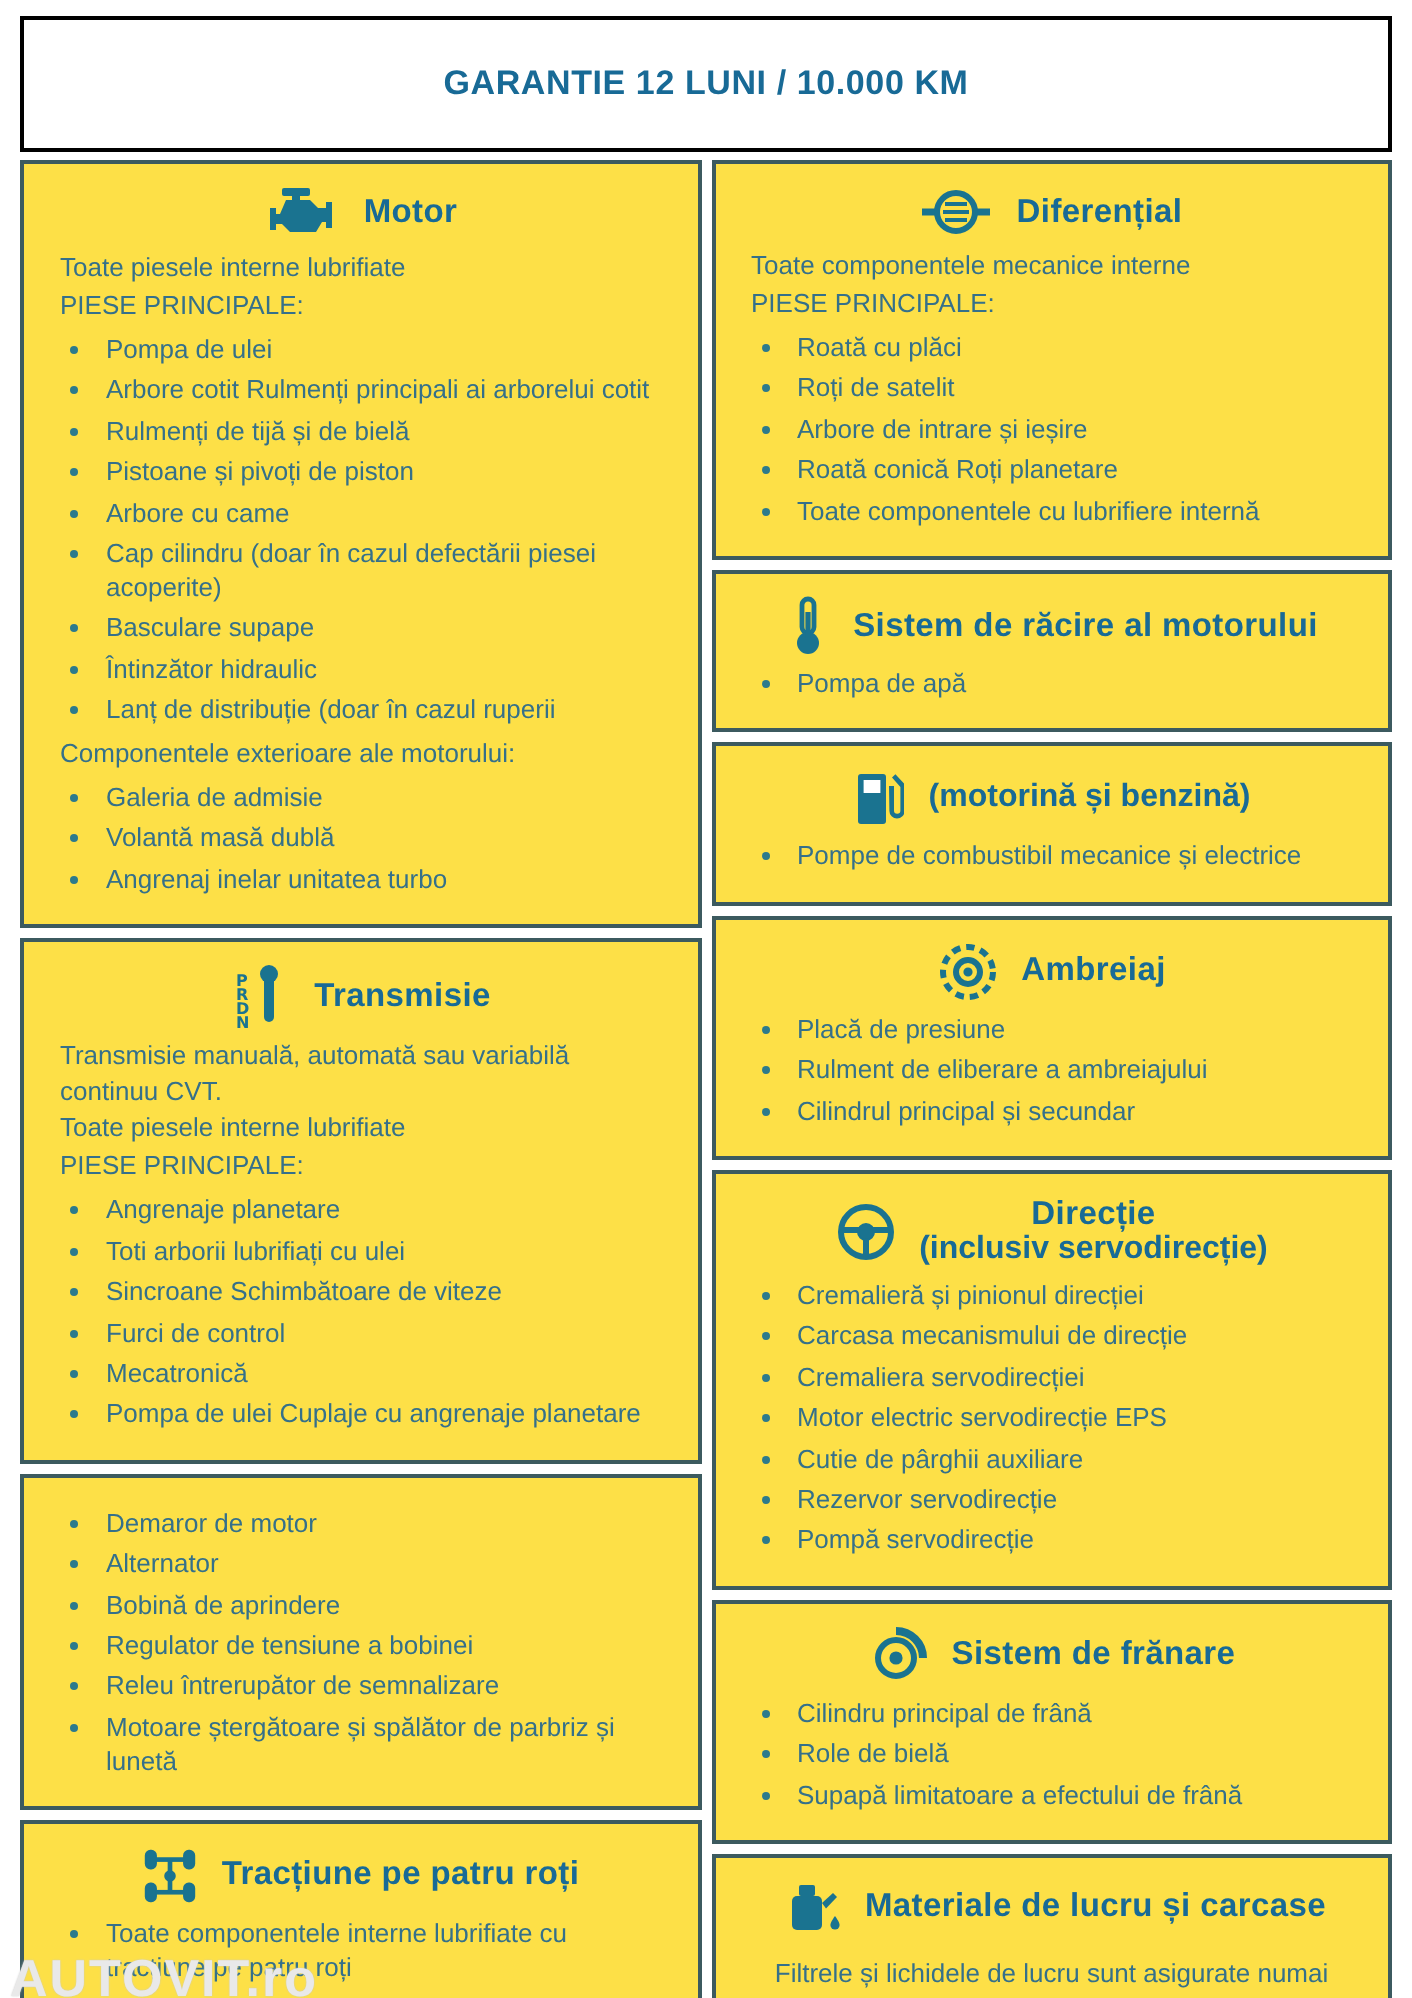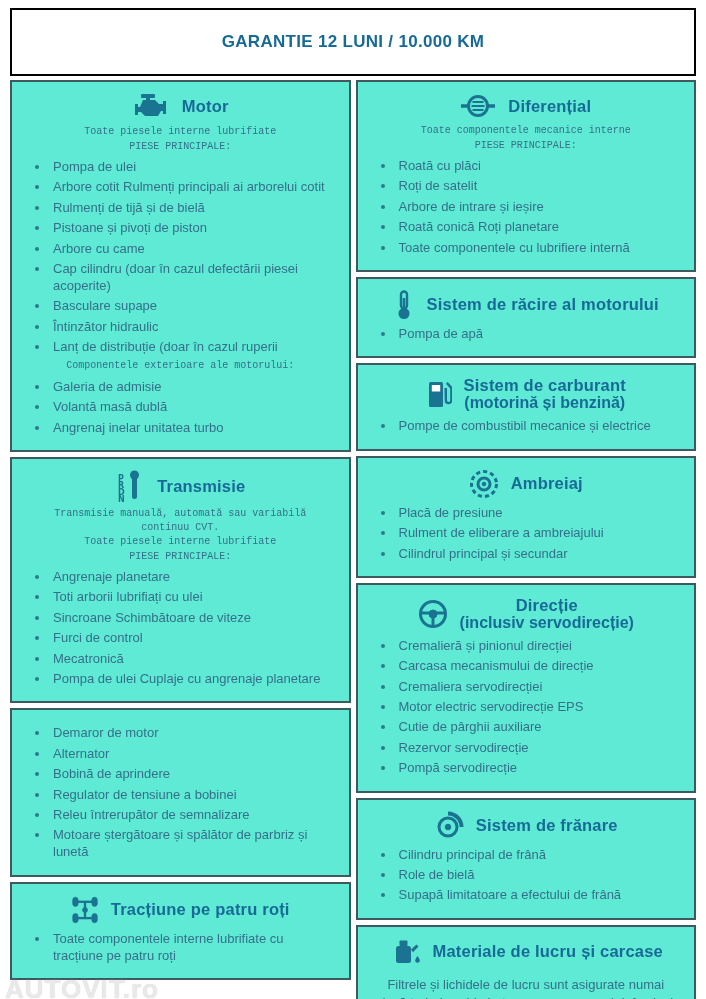--- a/index.html
+++ b/index.html
@@ -18,37 +18,37 @@
     font-weight: 700;
     color: #186a96;
     letter-spacing: .3px;
   }
   .columns {
     display: flex; gap: 5px; margin: 4px 10px 0 10px; align-items: stretch;
   }
   .col { flex: 1; display: flex; flex-direction: column; gap: 5px; }
   .box {
     border: 2px solid #3c5a5f;
-    background: #5eead4;
+    background: #fde047;
     padding: 9px 12px 10px 12px;
   }
   .box.grow { flex: 1; }
   .head {
     display: flex; align-items: center; justify-content: center;
     gap: 12px; margin: 2px 0 5px 0;
   }
   .head .titlewrap { display: flex; flex-direction: column; align-items: center; }
   .head h2 {
     font-size: 16.5px; font-weight: 700; color: #186a96; letter-spacing: .2px;
   }
   .subtitle {
     font-size: 16px; font-weight: 700; color: #186a96; margin-top: -1px;
   }
   .icon { color: #1a7390; display: inline-flex; flex: 0 0 auto; }
-  .intro { text-align: center; font-size: 10px; line-height: 1.35; margin: 1px 6px; font-family: Liberation Mono, monospace; }
+  .intro { font-size: 13px; line-height: 1.35; margin: 1px 6px; }
   .intro.gap-top { }
   ul.bullets {
     margin: 6px 0 2px 0; padding-left: 26px; font-size: 13px; line-height: 1.3;
     list-style: disc;
   }
   ul.bullets li { margin: 3.5px 0; padding-left: 3px; }
   ul.bullets li::marker { color: #2c7a8c; }
   .para { text-align: center; font-size: 13px; line-height: 1.4; margin: 10px 4px 2px 4px; }
   .watermark {
     position: absolute; left: 5px; bottom: -6px;
@@ -229,21 +229,20 @@
         <span class="icon">
           <svg width="26" height="30" viewBox="0 0 26 30">
               <g fill="currentColor">
                 <rect x="3" y="3" width="14" height="25" rx="1.5"></rect>
                 <rect x="5.8" y="6" width="8.4" height="6.5" fill="#fff"></rect>
                 <path d="M18.5 9h2.5v12.3a1.6 1.6 0 0 0 3.2 0V9.5L20 4.7l1.7-1.6 4.6 5v13.4a3.8 3.8 0 0 1-7.6 0z"></path>
               </g>
             </svg>
         </span>
         <div class="titlewrap">
-          <h2>Sistem de carburant</h2>
           <div class="subtitle">(motorină și benzină)</div>
         </div>
       </div>
       <ul class="bullets">
           <li>Pompe de combustibil mecanice și electrice</li>
         </ul>
     </section>
 
     <section class="box">
       <div class="head">

